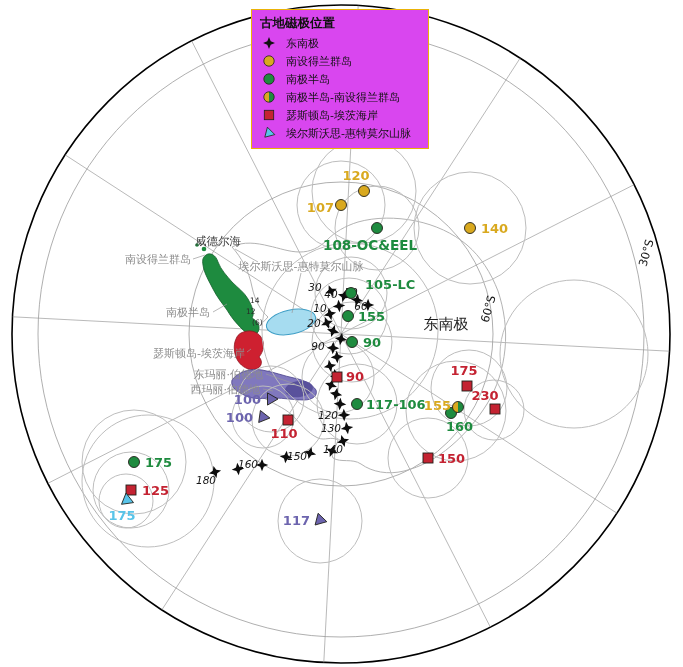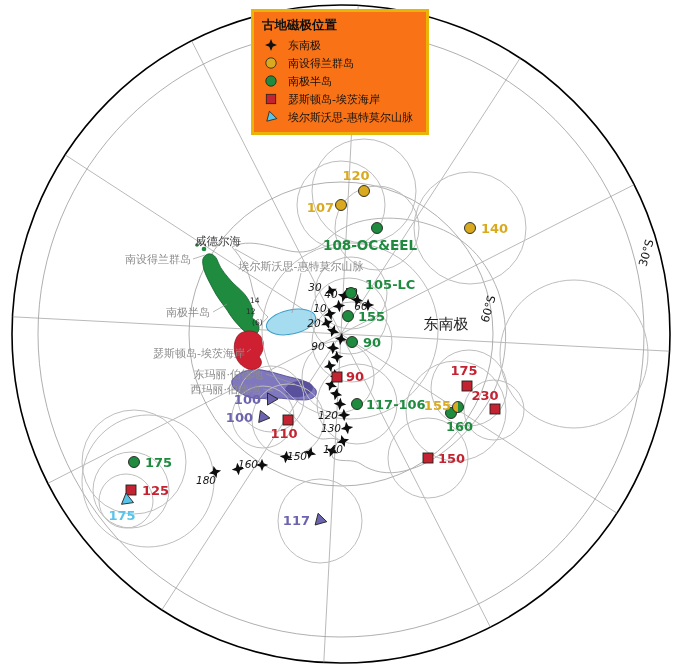--- a/index.html
+++ b/index.html
@@ -1,19 +1,19 @@
 <!DOCTYPE html>
 <html><head>
 <meta charset="utf-8">
 <style>
   html,body{margin:0;padding:0;background:#fff;}
   body{font-family:"DejaVu Sans","Liberation Sans",sans-serif;}
   .stage{position:relative;width:683px;height:667px;background:#fff;overflow:hidden;}
   #map-svg{position:absolute;left:0;top:0;}
-  .legend{position:absolute;left:251px;top:9px;width:178px;background:#f97316;border:3px solid #eab308;
+  .legend{position:absolute;left:251px;top:9px;width:178px;background:#d946ef;border:1px solid #eab308;
           padding:4px 7px 6px 7px;box-sizing:border-box;z-index:5;}
   .legend-title{font-size:12.5px;font-weight:700;color:#111;margin:1px 0 2px 1px;}
   .lg-row{display:flex;align-items:center;gap:5px;height:18px;}
   .lg-row svg{flex:0 0 auto;}
   .lg-label{font-size:11px;color:#111;white-space:nowrap;}
   svg text{font-family:"DejaVu Sans","Liberation Sans",sans-serif;}
 </style>
 </head>
 <body>
 
@@ -185,20 +185,28 @@
           <span class="lg-label">南设得兰群岛</span>
         </div>
         <div class="lg-row">
           <svg width="22" height="16" viewBox="0 0 22 16">
             <circle cx="10" cy="8" r="5.2" fill="#1E8B3F" stroke="#20201a" stroke-width="0.8"></circle>
           </svg>
           <span class="lg-label">南极半岛</span>
         </div>
         <div class="lg-row">
           <svg width="22" height="16" viewBox="0 0 22 16">
+            <path d="M 10,2.8 A 5.2,5.2 0 0 0 10,13.2 Z" fill="#D9A91F"></path>
+            <path d="M 10,2.8 A 5.2,5.2 0 0 1 10,13.2 Z" fill="#1E8B3F"></path>
+            <circle cx="10" cy="8" r="5.2" fill="none" stroke="#20201a" stroke-width="0.8"></circle>
+          </svg>
+          <span class="lg-label">南极半岛-南设得兰群岛</span>
+        </div>
+        <div class="lg-row">
+          <svg width="22" height="16" viewBox="0 0 22 16">
             <rect x="5.3" y="3.3" width="9.4" height="9.4" fill="#C42332" stroke="#20201a" stroke-width="0.8"></rect>
           </svg>
           <span class="lg-label">瑟斯顿岛-埃茨海岸</span>
         </div>
         <div class="lg-row">
           <svg width="22" height="16" viewBox="0 0 22 16">
             <polygon points="15.8,9.6 5.8,12.2 8.4,2.2" fill="#58C4E9" stroke="#20201a" stroke-width="0.8"></polygon>
           </svg>
           <span class="lg-label">埃尔斯沃思-惠特莫尔山脉</span>
         </div>

